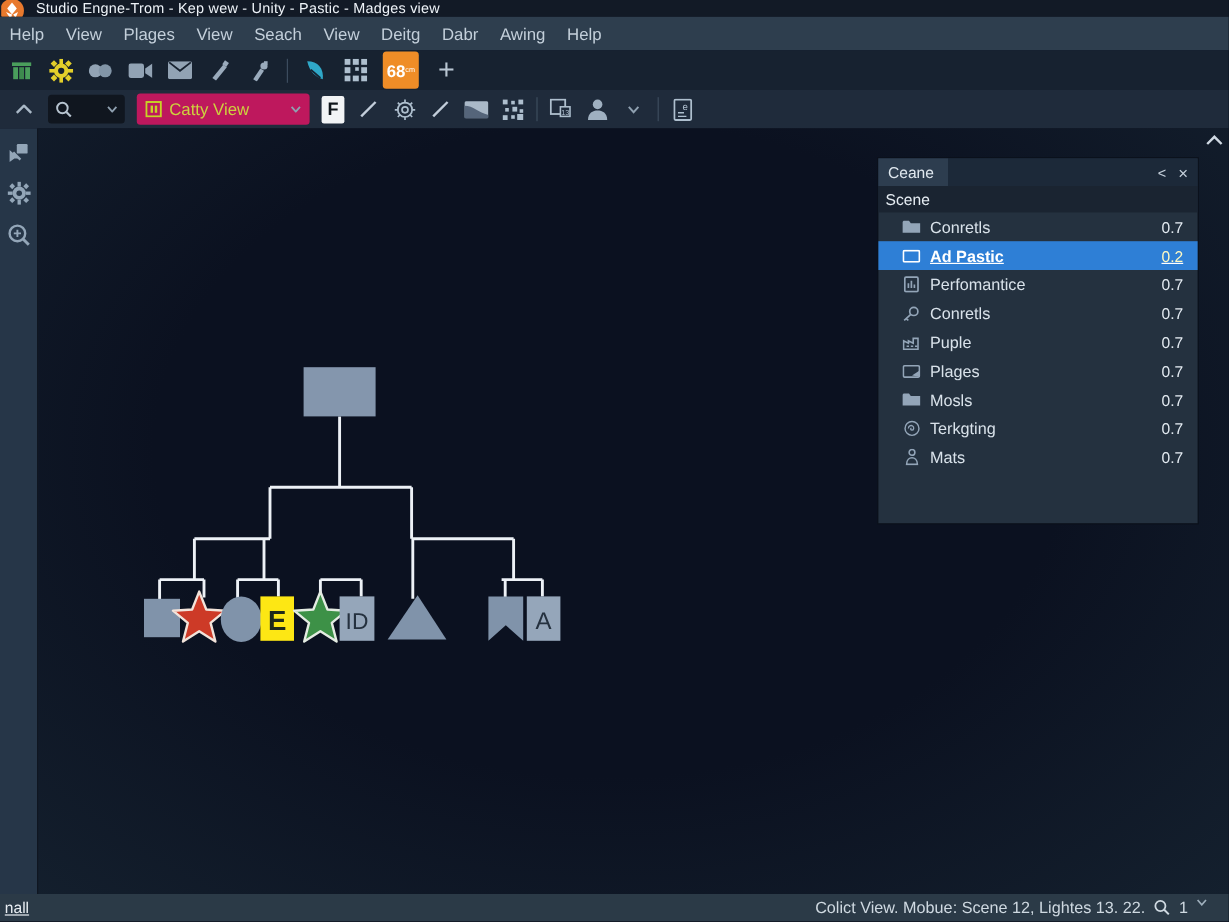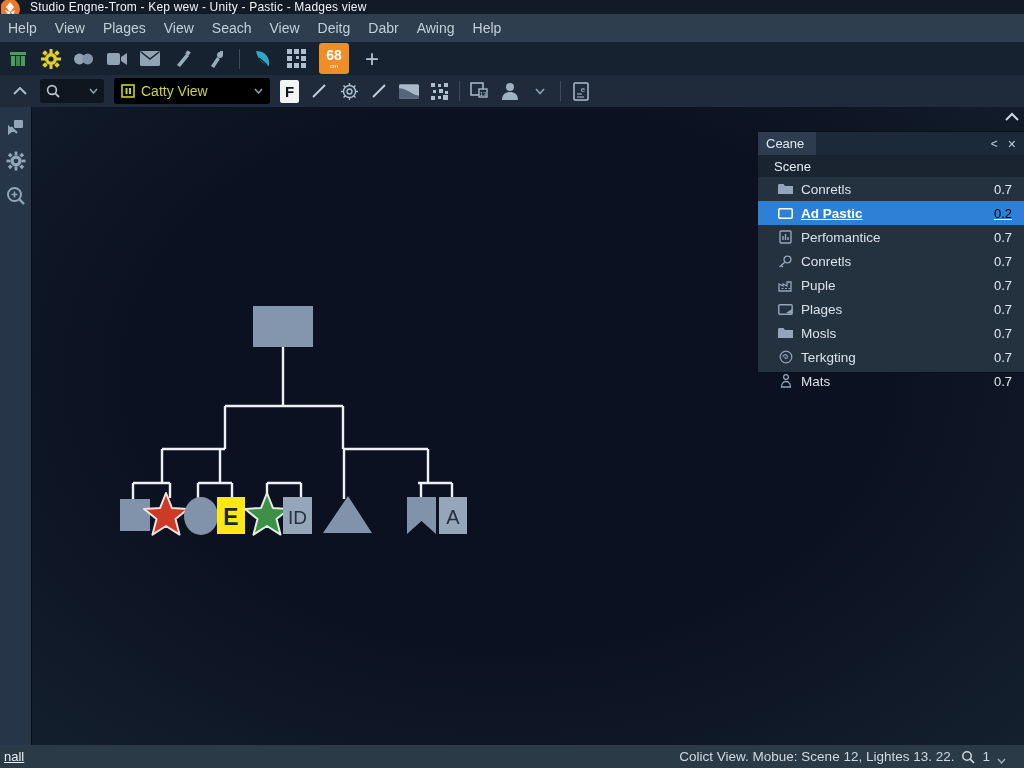--- a/index.html
+++ b/index.html
@@ -13,55 +13,55 @@
   .titlebar .title { color:#eef3f8; font-size:12px; font-weight:normal; margin-left:9px; white-space:nowrap; letter-spacing:.2px; }
 
   
   .menubar { height:28px; background:#2e3e4e; display:flex; align-items:center; gap:18px; padding-left:8px; flex:0 0 auto; }
   .menubar .menu-item { color:#c3cfda; font-size:14px; cursor:default; }
 
   
   .toolbar1 { height:33px; background:#172230; display:flex; align-items:center; gap:13px; padding-left:8px; flex:0 0 auto; }
   .tb-icon { width:20px; height:20px; display:flex; align-items:center; justify-content:center; }
   .v-div { width:1px; height:20px; background:#3c4c5e; }
-  .unit-badge { width:30px; height:31px; background:#ef8d27; border-radius:3px; color:#fff; display:flex; flex-direction:column; align-items:center; justify-content:center; line-height:1; }
+  .unit-badge { width:30px; height:31px; background:#ef8d27; border-radius:3px; color:#fff; display:flex; flex-direction:row; align-items:center; justify-content:center; line-height:1; }
   .unit-badge .val { font-size:14px; font-weight:bold; }
   .unit-badge .unit { font-size:6px; margin-top:1px; }
   .plus-glyph { color:#b9c6d2; font-size:24px; font-weight:200; line-height:20px; }
 
   
   .toolbar2 { height:32px; background:#1f2b3b; display:flex; align-items:center; gap:10px; padding-left:10px; flex:0 0 auto; }
   .search-box { width:64px; height:24px; background:#10161f; border-radius:3px; display:flex; align-items:center; justify-content:space-between; padding:0 6px; }
-  .select-box { width:156px; height:26px; background:#000000; border-radius:3px; display:flex; align-items:center; padding:0 7px; gap:6px; }
+  .select-box { width:144px; height:26px; background:#be185d; border-radius:3px; display:flex; align-items:center; padding:0 7px; gap:6px; }
   .select-box .sel-label { color:#cdd23e; font-size:14px; flex:1; }
   .f-btn { width:19px; height:23px; background:#f2f4f6; border-radius:2px; color:#10161c; font-weight:bold; font-size:15px; display:flex; align-items:center; justify-content:center; }
 
   
   .body-row { flex:1 1 auto; display:flex; position:relative; }
   .side-toolbar { width:32px; background:#263648; border-right:1px solid #0a0f18; display:flex; flex-direction:column; align-items:center; padding-top:10px; gap:14px; }
   .canvas { flex:1; position:relative; background:radial-gradient(ellipse at 48% 42%, #0b1120 52%, #14202e 100%); overflow:hidden; }
   .canvas-chevron { position:absolute; top:5px; right:4px; }
 
   
-  .panel { position:absolute; left:726px; top:25px; width:266px; height:240px; background:#24313f; box-shadow:0 0 0 1px #0b111b; }
+  .panel { position:absolute; left:700px; top:25px; width:266px; height:304px; background:#24313f; box-shadow:0 0 0 1px #0b111b; }
   .panel-header { height:23px; background:#1c2939; display:flex; align-items:center; }
   .panel-tab { height:23px; background:#2d3d4f; display:flex; align-items:center; padding:0 12px 0 8px; color:#dfe7ee; font-size:13px; }
   .panel-header-btns { margin-left:auto; display:flex; align-items:center; gap:10px; padding-right:8px; color:#c6d1dc; font-size:12px; }
-  .panel-root-row { height:22px; background:#1a2431; display:flex; align-items:center; padding-left:16px; color:#e6edf3; font-size:13px; }
+  .panel-root-row { height:22px; background:#1a2431; display:flex; align-items:center; padding-left:6px; color:#e6edf3; font-size:13px; }
   .panel-item { height:24px; display:flex; align-items:center; padding:0 12px 0 20px; gap:8px; color:#d9e2ea; font-size:13.5px; }
   .panel-item .p-label { flex:1; white-space:nowrap; overflow:hidden; }
   .panel-item .p-value { font-size:13px; color:#e3eaf1; }
   .panel-item.selected { background:#2e7fd6; color:#ffffff;text-decoration:underline; }
-  .panel-item.selected .p-value { color:#000000; }
+  .panel-item.selected .p-value { color:#fef9c3; }
   .p-icon { width:15px; height:15px; flex:0 0 auto; display:flex; align-items:center; justify-content:center; }
 
   
   .statusbar { height:23px; background:#2b3a47; flex:0 0 auto; display:flex; align-items:center; padding:0 8px; position:relative; }
   .statusbar .left-text { color:#e8edf2; font-size:13px; margin-left:-4px;text-decoration:underline; }
-  .statusbar .right-group { margin-left:auto; display:flex; align-items:flex-end; gap:7px; color:#cfd9e1; font-size:13.5px; margin-right:10px; }
+  .statusbar .right-group { margin-left:auto; display:flex; align-items:flex-start; gap:7px; color:#cfd9e1; font-size:13.5px; margin-right:10px; }
 
   svg { display:block; }
   .tree-svg { position:absolute; left:0; top:0; }
 </style>
 </head>
 <body>
 
 <div id="app">
 
   <div class="titlebar">

